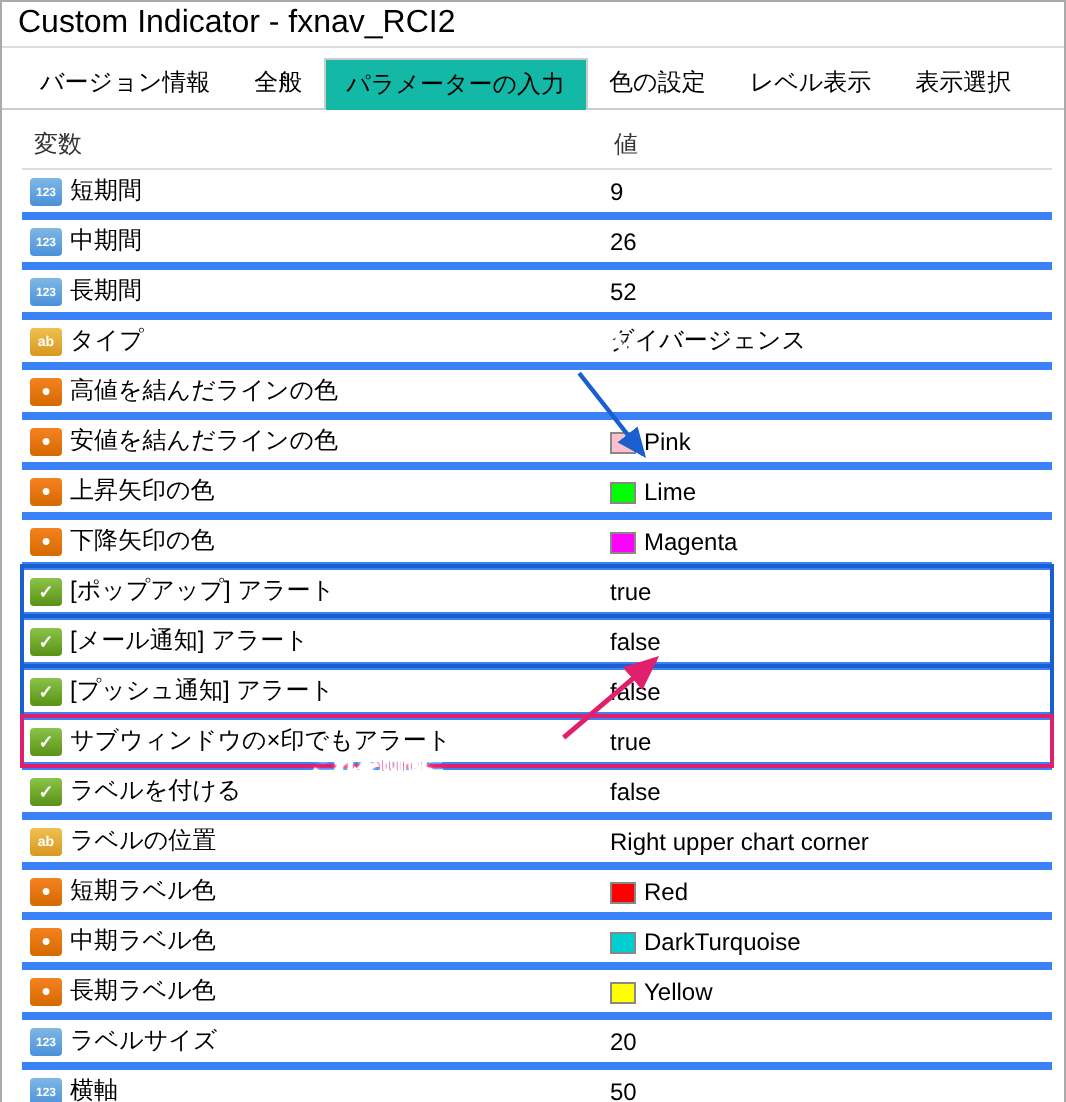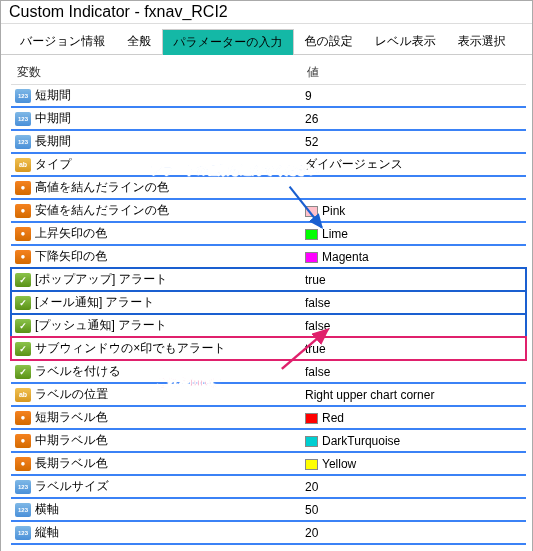--- a/index.html
+++ b/index.html
@@ -5,21 +5,21 @@
   * { box-sizing: border-box; margin: 0; padding: 0; }
   body { font-family: "Meiryo", "MS PGothic", sans-serif; font-size: 12px; background: #fff; color: #000; width: 533px; }
   .window { border: 1px solid #aaa; background: #fff; }
   .titlebar { padding: 2px 8px; font-size: 16px; border-bottom: 1px solid #ddd; }
   .tabs { display: flex; gap: 0; padding: 4px 8px 0 8px; border-bottom: 1px solid #ccc; }
   .tab { padding: 4px 10px; font-size: 12px; border: 1px solid transparent; border-bottom: none; cursor: pointer; }
   .tab.active { border-color: #ccc; background: #14b8a6; position: relative; top: 1px; }
   .content { padding: 6px 6px 10px 10px; }
   .table { width: 100%; border-collapse: collapse; }
   .table th { text-align: left; font-weight: normal; padding: 3px 6px; border-bottom: 1px solid #ddd; font-size: 12px; color: #333; }
-  .table td { padding: 2px 4px; border-bottom: 2px solid #3b82f6; font-size: 12px; height: 18px; vertical-align: middle; }
+  .table td { padding: 2px 4px; border-bottom: 4px solid #3b82f6; font-size: 12px; height: 18px; vertical-align: middle; }
   .col-var { width: 290px; }
   .icon { display: inline-block; width: 16px; height: 14px; vertical-align: middle; margin-right: 4px; border-radius: 2px; position: relative; font-size: 8px; line-height: 14px; text-align: center; font-weight: bold; color: #fff; }
   .icon-num { background: linear-gradient(#7fb8e6,#4a90d9); }
   .icon-num::after { content: "123"; font-size: 6px; }
   .icon-str { background: linear-gradient(#f0c050,#d89820); }
   .icon-str::after { content: "ab"; font-size: 7px; }
   .icon-bool { background: linear-gradient(#8bc34a,#5a9216); }
   .icon-bool::after { content: "✓"; font-size: 9px; }
   .icon-color { background: linear-gradient(#f58220,#d46a00); }
   .icon-color::after { content: "●"; font-size: 8px; }

